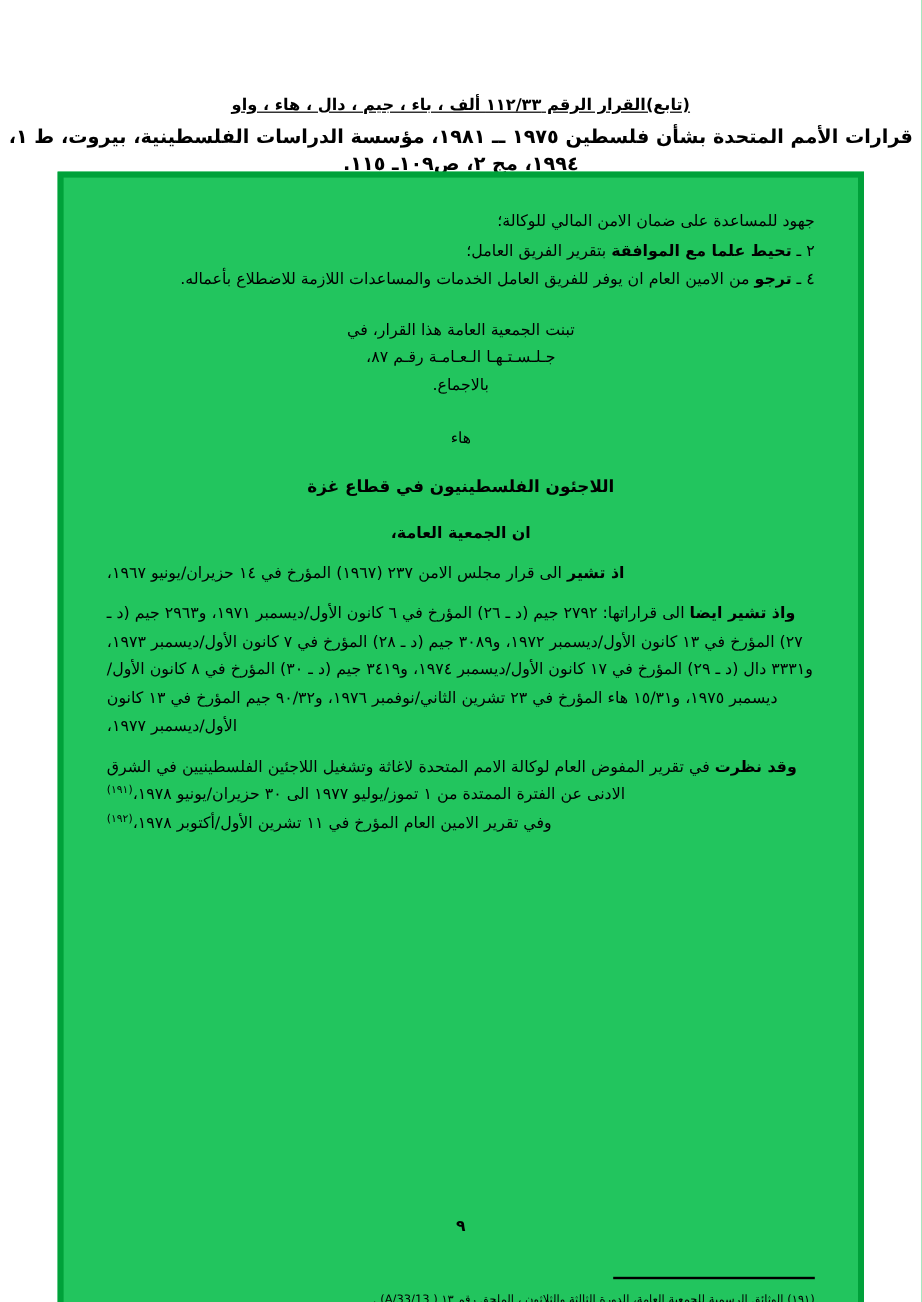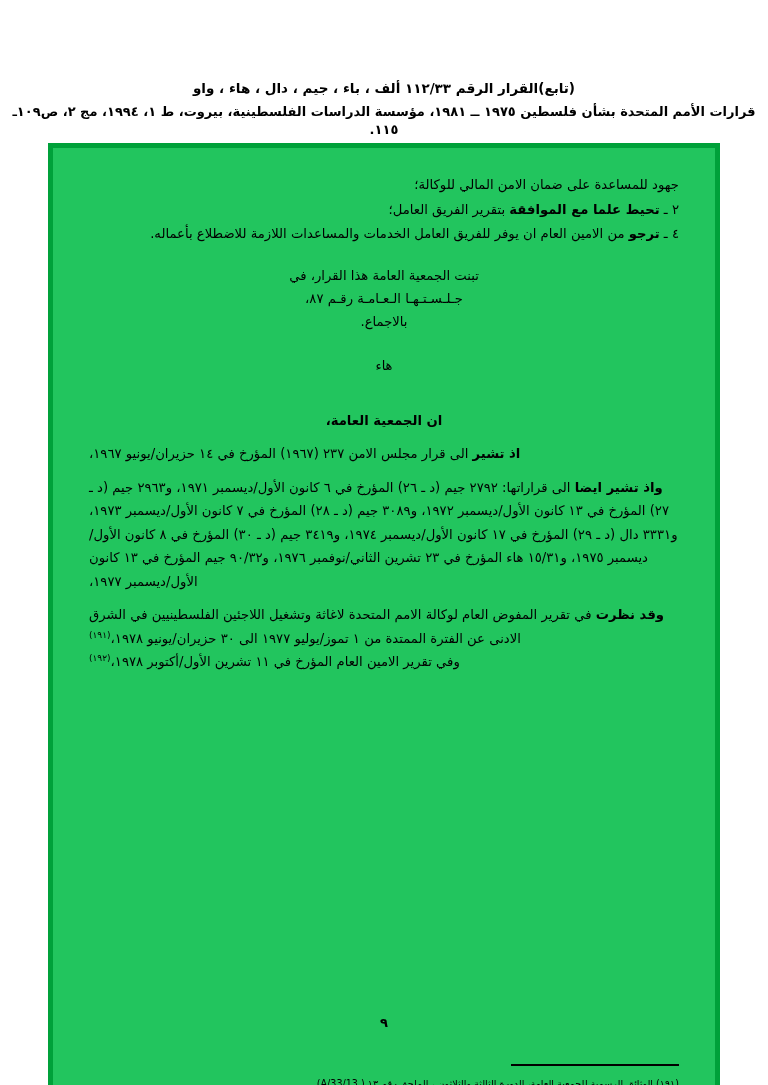--- a/index.html
+++ b/index.html
@@ -27,23 +27,24 @@
     right: 0;
     text-align: center;
     direction: rtl;
   }
   .header-title {
     font-size: 13.5px;
     font-weight: bold;
     letter-spacing: 0.2px;
     line-height: 1.5;
     font-family: "DejaVu Sans", sans-serif;
+    text-decoration: underline;
   }
   .header-sub {
-    font-size: 13px;
+    font-size: 16px;
     font-weight: bold;
     margin-top: 5px;
     line-height: 1.4;
   }
   
   .frame {
     position: absolute;
     top: 143px;
     left: 48px;
     width: 672px;
@@ -187,20 +188,23 @@
         </div>
 
         <div class="spacer-lg"></div>
 
         <div class="center-block">
           <p class="letter-heading">هاء</p>
         </div>
 
         <div class="spacer-md"></div>
 
+        <div class="center-block">
+          <p class="section-title">اللاجئون الفلسطينيون في قطاع غزة</p>
+        </div>
 
         <div class="spacer-md"></div>
 
         <div class="center-block">
           <p class="section-sub">ان الجمعية العامة،</p>
         </div>
 
         <div class="spacer-sm"></div>
 
         <p class="right-para">

